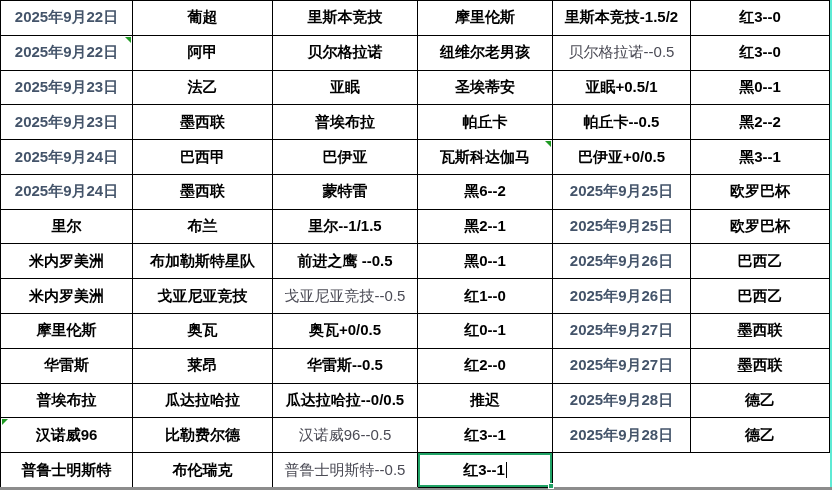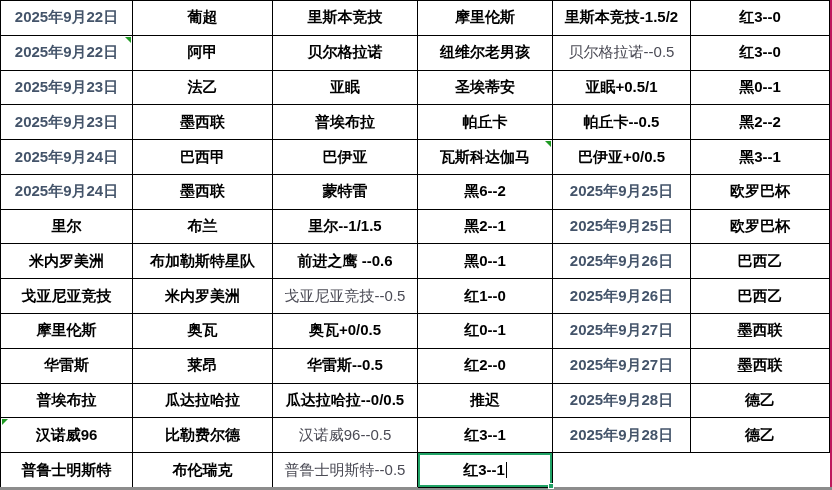--- a/index.html
+++ b/index.html
@@ -1,19 +1,19 @@
 <!DOCTYPE html>
 <html><head>
 <meta charset="utf-8">
 <style>
   html,body{margin:0;padding:0;background:#fff;}
   .sheet{
     position:relative;
     width:832px;height:490px;
-    background:#be185d;
+    background:#5eead4;
     font-family:"Liberation Sans","DejaVu Sans",sans-serif;
     overflow:hidden;
   }
   .grid{
     display:grid;
     grid-template-columns:132px 140px 145px 135px 138px 1fr;
     grid-auto-rows:34.79px;
     width:830px;height:487px;
     border-top:1px solid #000;
     border-left:1px solid #000;
@@ -195,36 +195,36 @@
       <div class="cell c-league">
         <span>欧罗巴杯</span>
       </div>
       <div class="cell c-home">
         <span>米内罗美洲</span>
       </div>
       <div class="cell c-away">
         <span>布加勒斯特星队</span>
       </div>
       <div class="cell c-handicap">
-        <span>前进之鹰 --0.6</span>
+        <span>前进之鹰 --0.5</span>
       </div>
       <div class="cell c-result">
         <span>黑0--1</span>
       </div>
       <div class="cell c-date">
         <span>2025年9月26日</span>
       </div>
       <div class="cell c-league">
         <span>巴西乙</span>
       </div>
+      <div class="cell c-away">
+        <span>米内罗美洲</span>
+      </div>
       <div class="cell c-home">
         <span>戈亚尼亚竞技</span>
-      </div>
-      <div class="cell c-away">
-        <span>米内罗美洲</span>
       </div>
       <div class="cell c-handicap muted">
         <span>戈亚尼亚竞技--0.5</span>
       </div>
       <div class="cell c-result">
         <span>红1--0</span>
       </div>
       <div class="cell c-date">
         <span>2025年9月26日</span>
       </div>

